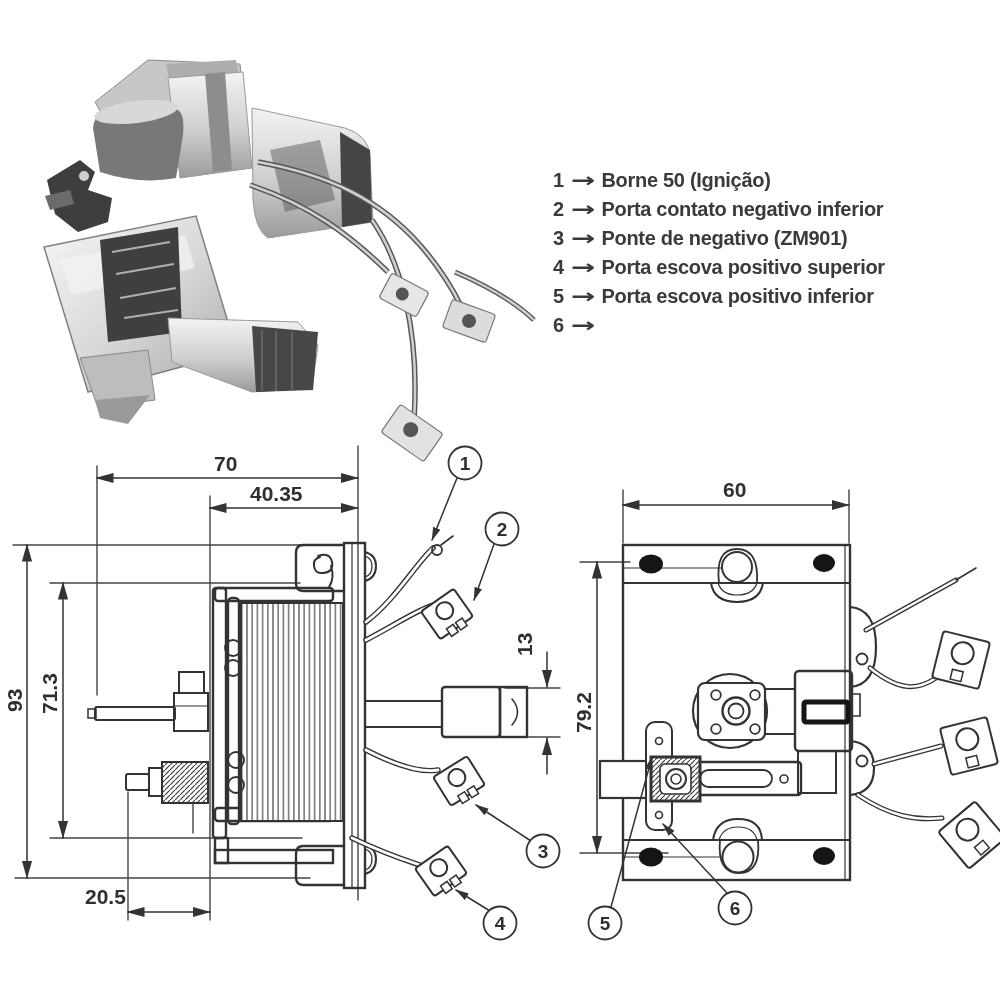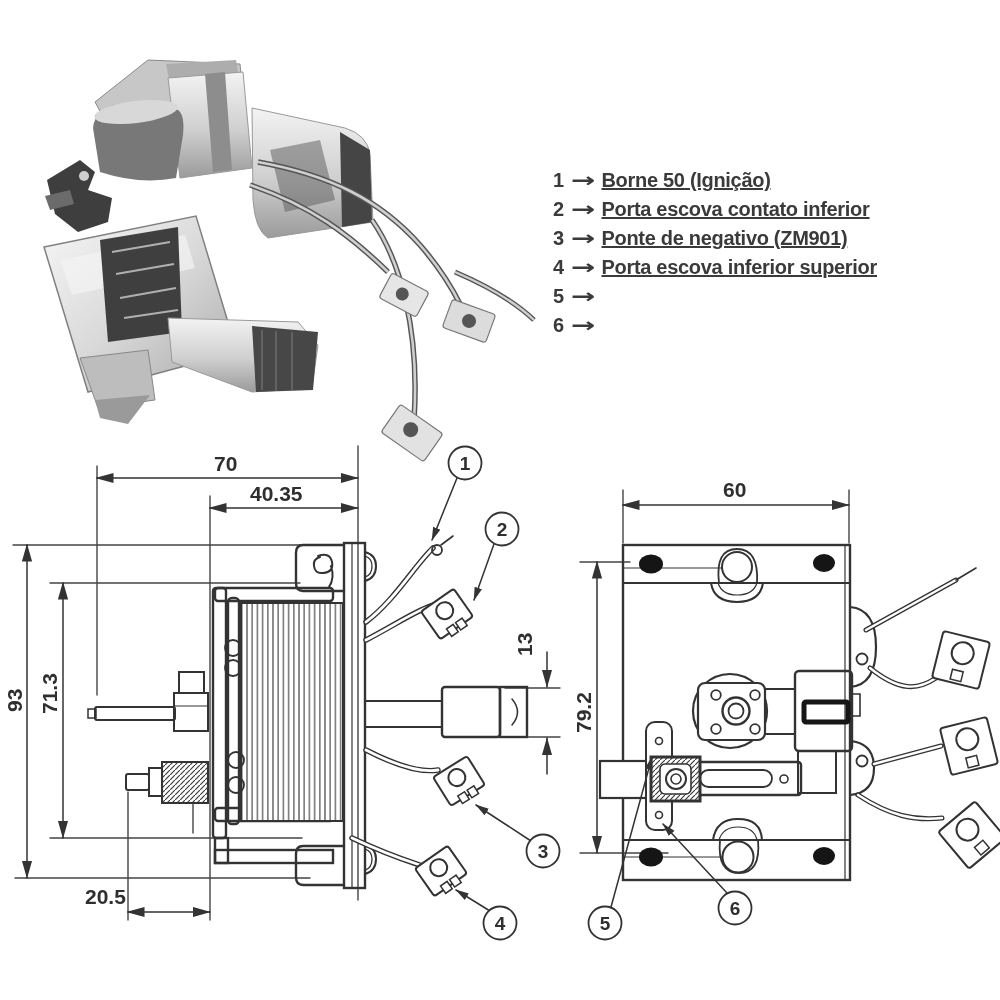--- a/index.html
+++ b/index.html
@@ -6,21 +6,21 @@
   .page{position:relative;width:1000px;height:1000px;background:#ffffff;overflow:hidden;
         font-family:"Liberation Sans", sans-serif;}
   .drawing-svg{position:absolute;left:0;top:0;}
   .legend{position:absolute;left:553px;top:168px;width:445px;}
   .legend-row{display:flex;align-items:baseline;height:29px;color:#3a3a3a;
               font-size:20px;font-weight:700;letter-spacing:-0.3px;white-space:nowrap;}
   .legend-num{display:inline-block;width:16px;text-align:left;}
   .legend-arr{display:inline-block;font-family:"DejaVu Sans", sans-serif;
               transform:scaleX(1.45);transform-origin:left center;
               margin:0 14px 0 2px;font-weight:700;}
-  .legend-label{display:inline-block;text-decoration:underline;}
+  .legend-label{display:inline-block;}
   text{font-family:"Liberation Sans", sans-serif;fill:#2f2f2f;}
   .dimtxt{font-size:21px;font-weight:700;}
   .callout-num{font-size:19px;font-weight:700;}
 </style>
 </head>
 <body>
 
 <div class="page">
 
 <svg class="drawing-svg" width="1000" height="1000" viewBox="0 0 1000 1000">
@@ -350,35 +350,36 @@
 
   <div class="legend">
     <div class="legend-row">
       <span class="legend-num">1</span>
       <span class="legend-arr">→</span>
       <span class="legend-label">Borne 50 (Ignição)</span>
     </div>
     <div class="legend-row">
       <span class="legend-num">2</span>
       <span class="legend-arr">→</span>
-      <span class="legend-label">Porta escova contato inferior</span>
+      <span class="legend-label">Porta contato negativo inferior</span>
     </div>
     <div class="legend-row">
       <span class="legend-num">3</span>
       <span class="legend-arr">→</span>
       <span class="legend-label">Ponte de negativo (ZM901)</span>
     </div>
     <div class="legend-row">
       <span class="legend-num">4</span>
       <span class="legend-arr">→</span>
-      <span class="legend-label">Porta escova inferior superior</span>
+      <span class="legend-label">Porta escova positivo superior</span>
     </div>
     <div class="legend-row">
       <span class="legend-num">5</span>
       <span class="legend-arr">→</span>
+      <span class="legend-label">Porta escova positivo inferior</span>
     </div>
     <div class="legend-row">
       <span class="legend-num">6</span>
       <span class="legend-arr">→</span>
     </div>
   </div>
 
 </div>
 
 </body></html>

